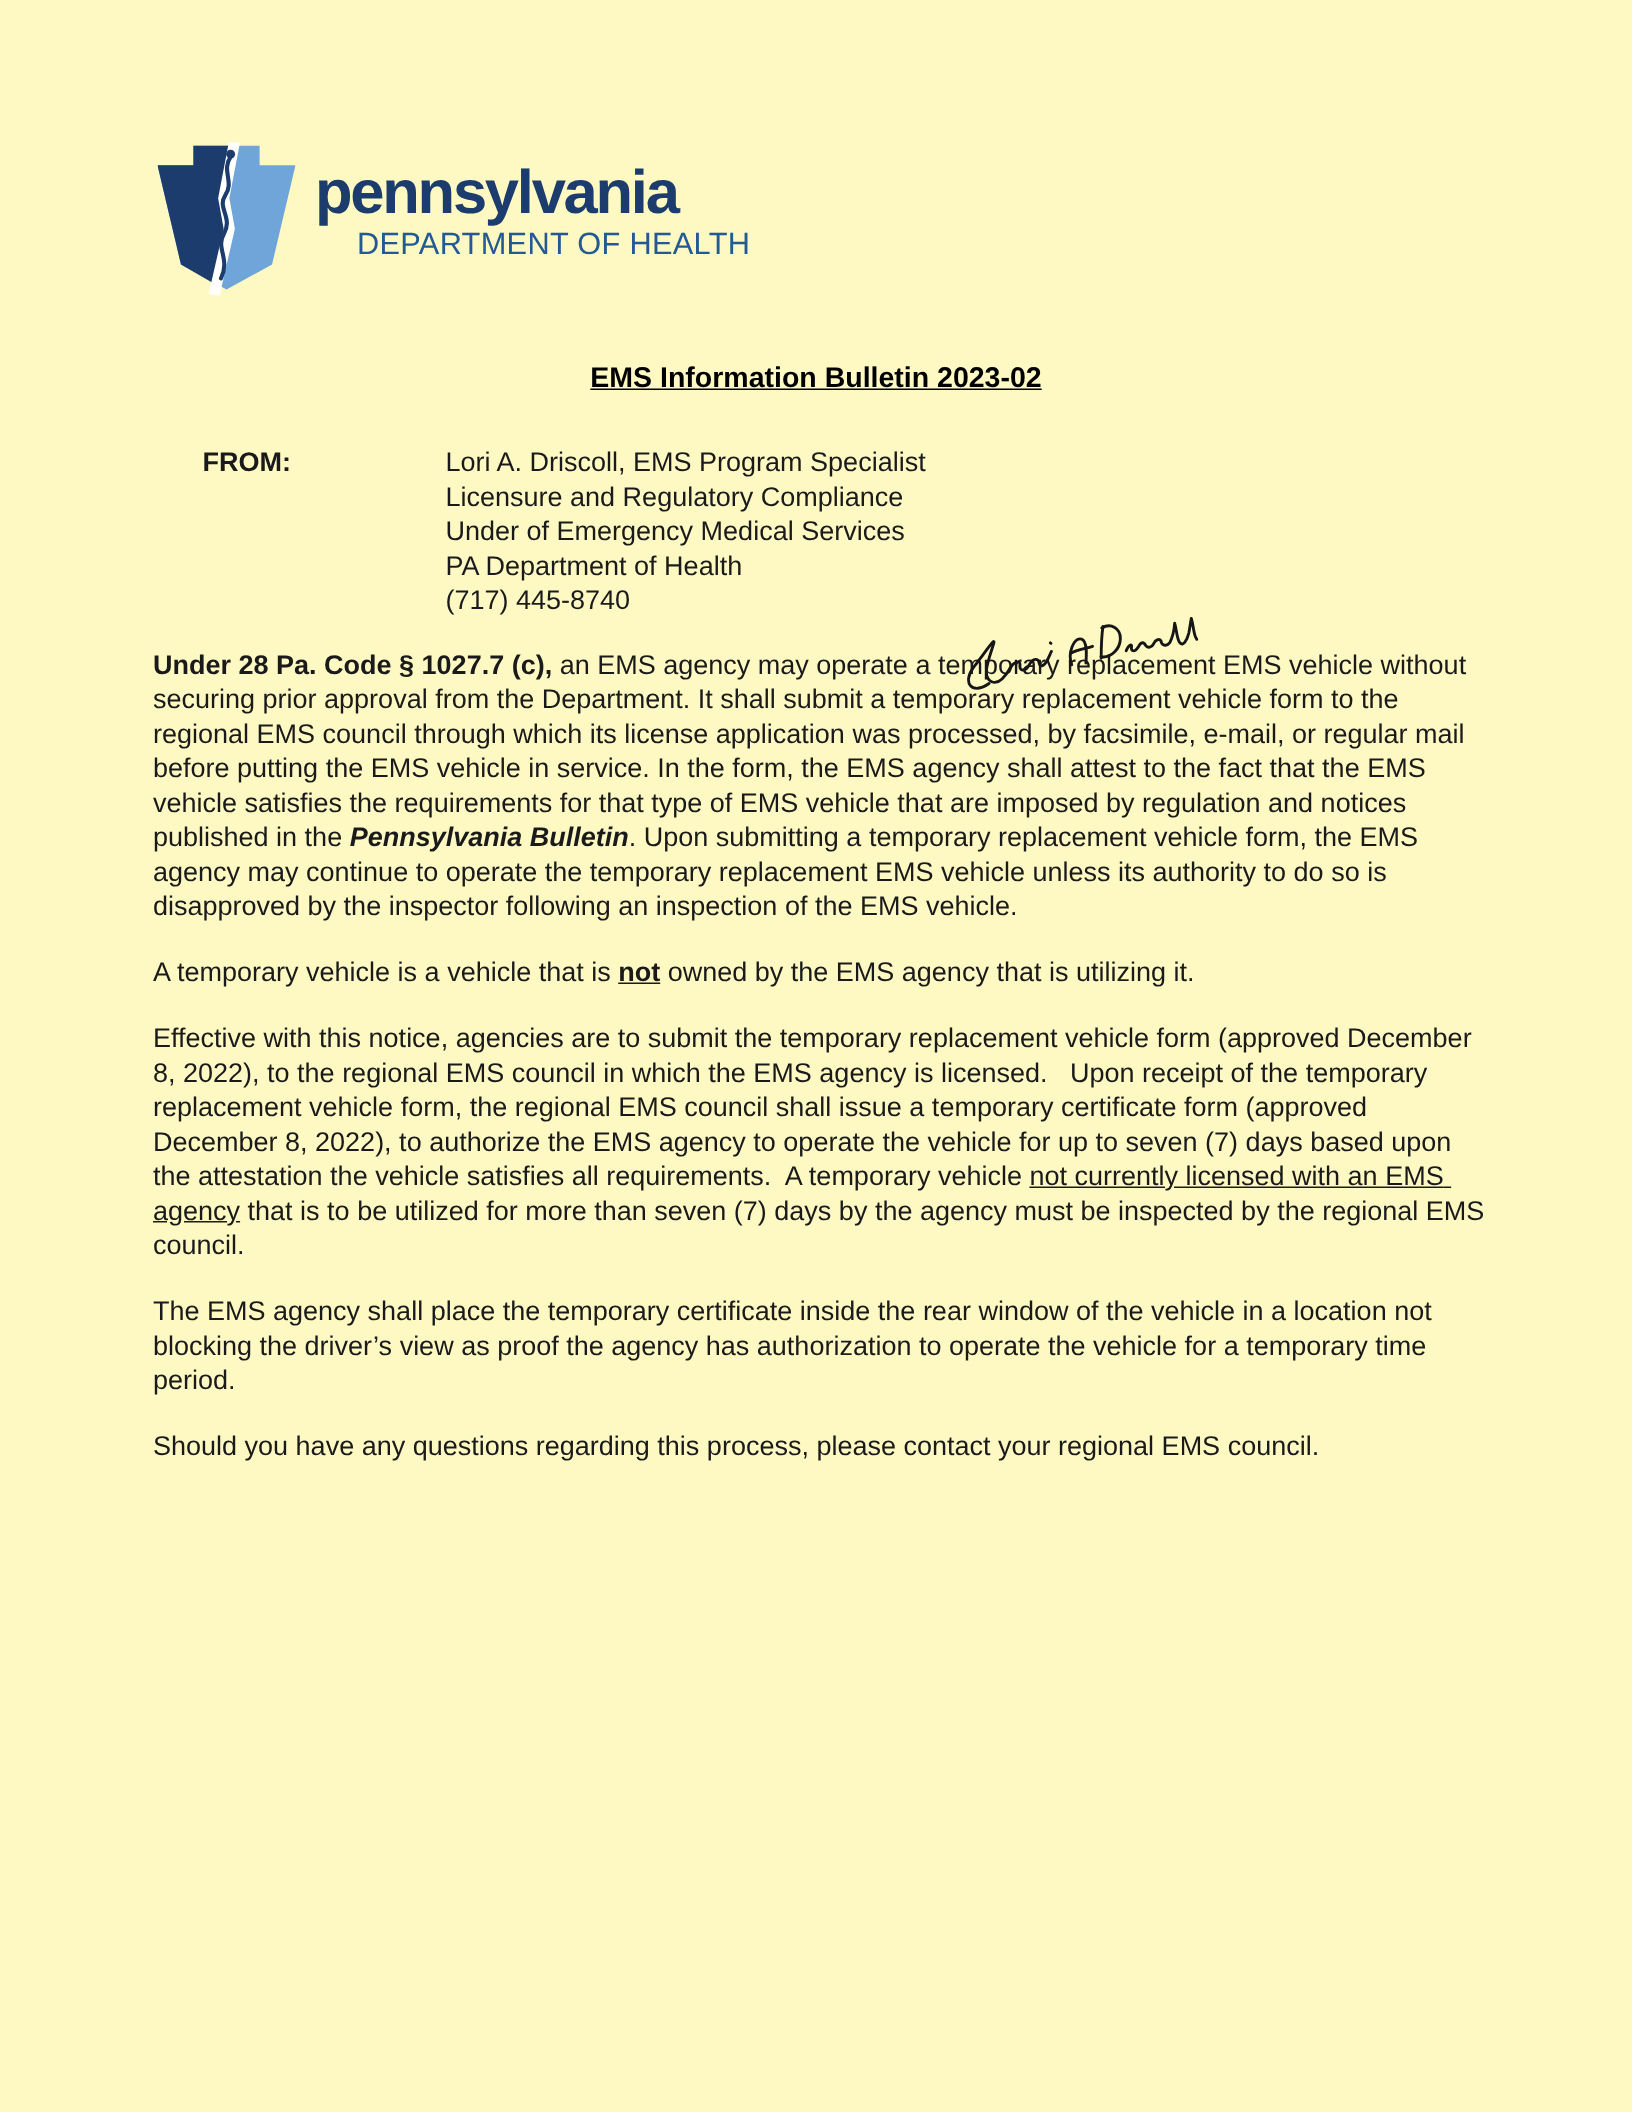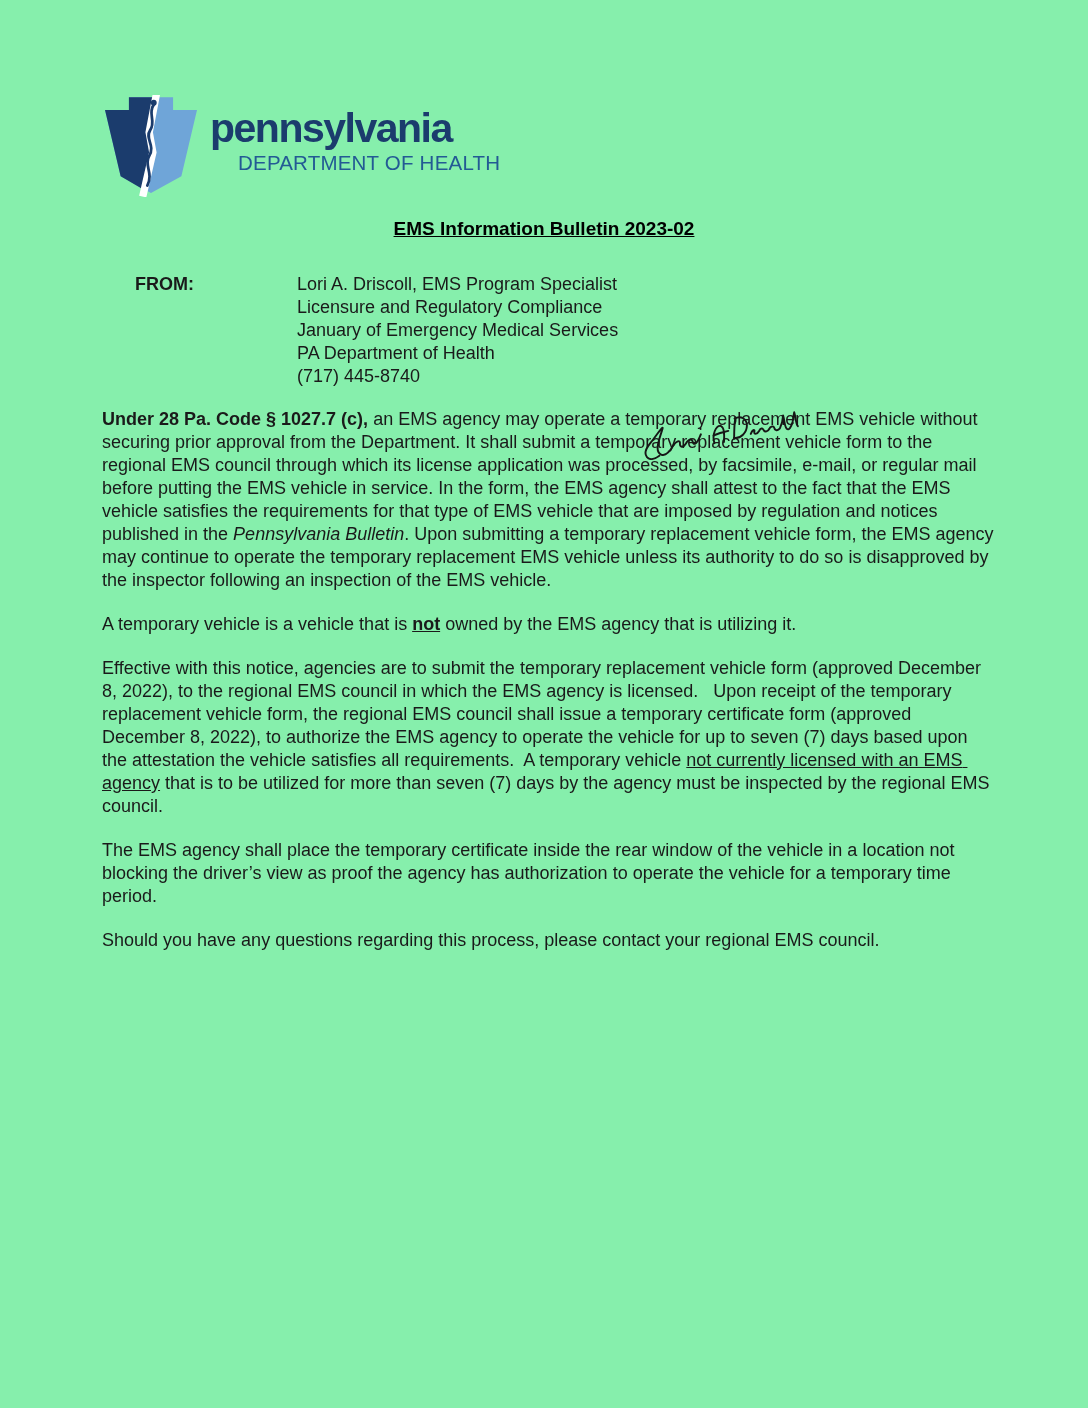--- a/index.html
+++ b/index.html
@@ -2,21 +2,21 @@
 <html><head>
 <meta charset="utf-8">
 <style>
   * { margin: 0; padding: 0; box-sizing: border-box; }
   html, body { background: #e8e8e8; }
   .page {
     position: relative;
     width: 1088px;
     height: 1408px;
     margin: 0 auto;
-    background: #86efac;
+    background: #fef9c3;
     font-family: "Liberation Sans", sans-serif;
     color: #1a1a1a;
     padding-top: 95px;
     overflow: hidden;
   }
   
   .logo-row {
     margin-left: 105px;
     display: flex;
     align-items: flex-start;
@@ -32,21 +32,21 @@
     color: #1b3c6d;
   }
   .wordmark .sub {
     font-size: 20.5px;
     letter-spacing: 0.2px;
     margin-top: 1px;
     color: #235a94;
   }
   
   .doc-title {
-    margin-top: 21px;
+    margin-top: 45px;
     text-align: center;
     font-size: 19px;
     font-weight: bold;
     text-decoration: underline;
     color: #000;
   }
   
   .meta { margin-left: 135px; margin-top: 30px; font-size: 18px; }
   .meta-row { display: flex; line-height: 23px; }
   .meta-row + .meta-row { margin-top: 21px; }
@@ -66,21 +66,21 @@
   
   .body-text {
     margin-left: 102px;
     margin-top: 20px;
     width: 892px;
     font-size: 18px;
     line-height: 23px;
   }
   .body-text p { white-space: pre-wrap; margin-bottom: 21px; }
   .body-text .b { font-weight: bold; margin-top: 29px; }
-  .body-text .i { font-style: italic; }
+  .body-text .i { font-style: italic; font-weight: bold; }
   .body-text .u { text-decoration: underline; }
 </style>
 </head>
 <body>
 
 <div class="page">
 
   <div class="logo-row">
     <svg class="keystone" viewBox="0 0 100 110" xmlns="http://www.w3.org/2000/svg">
 
@@ -100,21 +100,21 @@
   </div>
 
   <div class="doc-title">EMS Information Bulletin 2023-02</div>
 
   <div class="meta">
     <div class="from-row">
       <span class="meta-label">FROM:</span>
       <span class="from-lines">
           <div>Lori A. Driscoll, EMS Program Specialist</div>
           <div>Licensure and Regulatory Compliance</div>
-          <div>January of Emergency Medical Services</div>
+          <div>Under of Emergency Medical Services</div>
           <div>PA Department of Health</div>
           <div>(717) 445-8740</div>
         </span>
     </div>
   </div>
 
   <svg class="signature" viewBox="0 0 170 56" xmlns="http://www.w3.org/2000/svg">
     <g transform="rotate(-7 85 28)" stroke="#161616" stroke-width="2" fill="none" stroke-linecap="round" stroke-linejoin="round">
 
       <path d="M20 44 C 7 51 1 41 11 31 C 21 21 30 10 26 18 C 22 27 15 39 22 43 C 27 46 33 39 36 35"></path>

